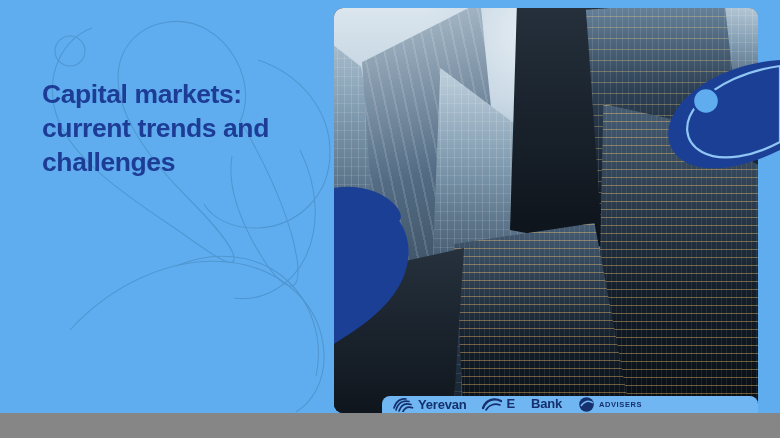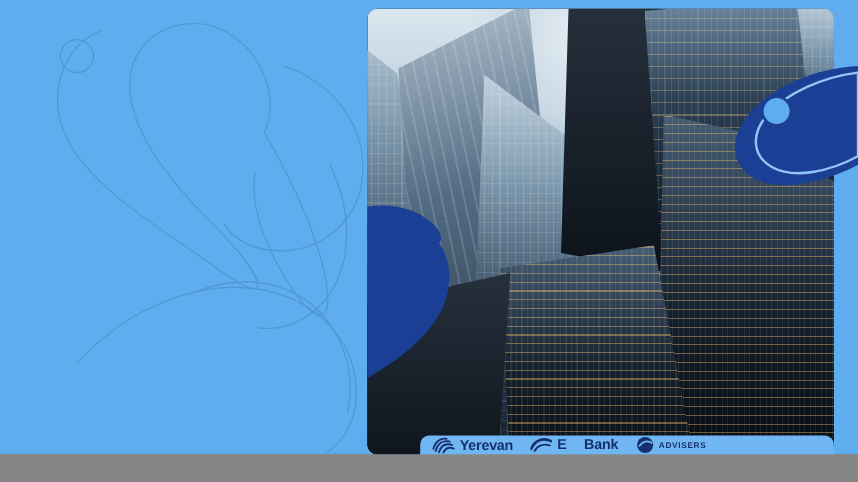--- a/index.html
+++ b/index.html
@@ -245,20 +245,23 @@
     <g>
       <path d="M780 60 C 744 62, 708 76, 686 98 C 664 120, 662 146, 682 160
                C 702 174, 740 170, 780 150 Z" fill="#1C3F96"></path>
       <path d="M780 66 C 748 70, 716 84, 698 104 C 682 122, 684 142, 702 152
                C 722 163, 754 156, 780 142 Z" fill="none" stroke="#8FC6F4" stroke-width="2.2"></path>
       <circle cx="706" cy="101" r="13" fill="#5FADEF"></circle>
       <circle cx="706" cy="101" r="13" fill="none" stroke="#1C3F96" stroke-width="2.4"></circle>
     </g>
   </svg>
 
+  <div class="title">Capital markets:
+current trends and
+challenges</div>
 
 
   <div class="logo-bar">
 
     <div class="logo">
       <span class="logo-mark">
         <svg width="22" height="16" viewBox="0 0 22 16">
           <g fill="none" stroke="#16306E" stroke-width="1.7" stroke-linecap="round">
             <path d="M2 12 C 4 5, 9 2, 14 3"></path>
             <path d="M4 14 C 6 7, 11 4, 17 5.5"></path>

